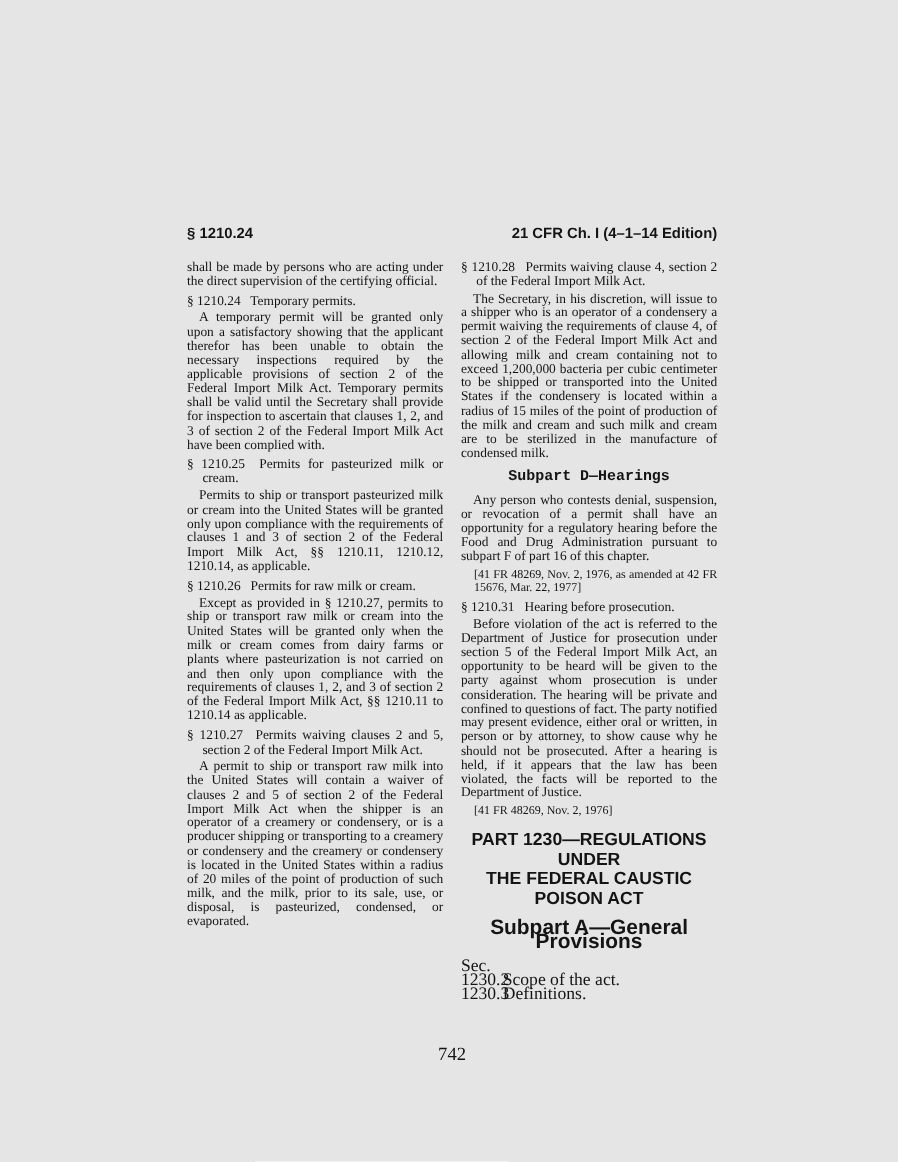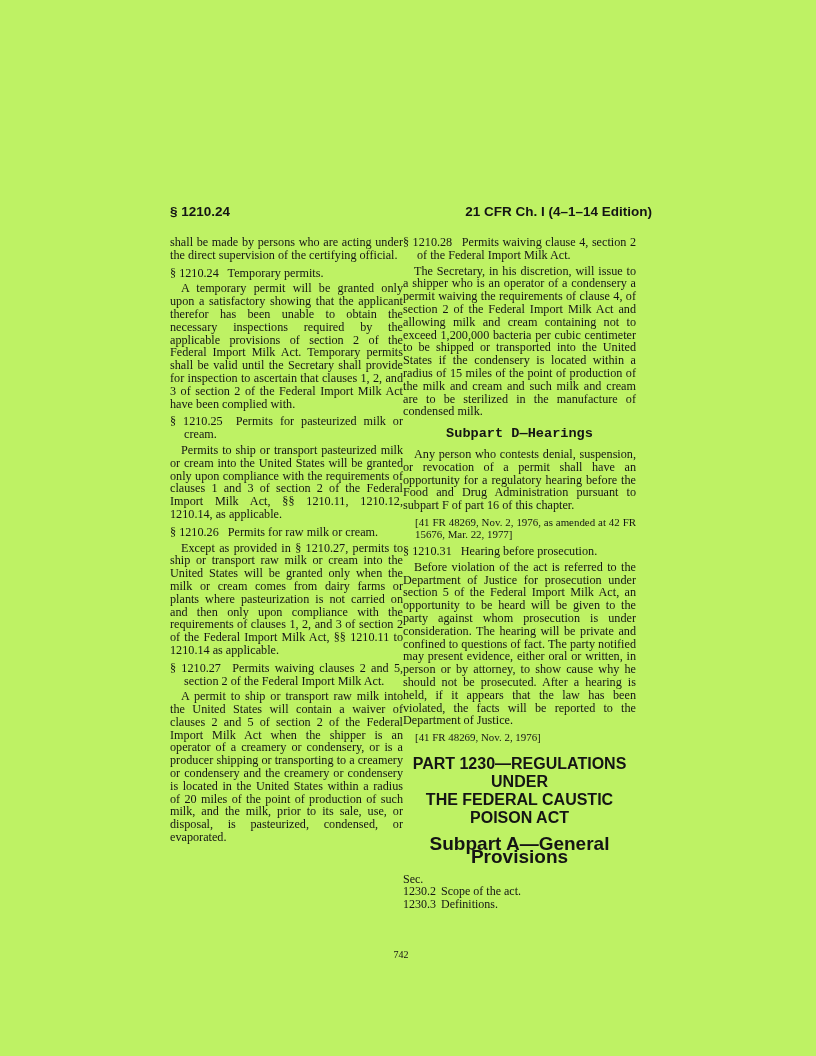--- a/index.html
+++ b/index.html
@@ -1,26 +1,26 @@
 <!DOCTYPE html>
 <html><head>
 <meta charset="utf-8">
 <style>
   html,body { margin:0; padding:0; background:#ffffff; }
   .page {
-    position:relative; width:816px; height:1056px; background:#bef264;
+    position:relative; width:816px; height:1056px; background:#e5e5e5;
     font-family:"Liberation Serif", serif; color:#141414;
     overflow:hidden;
   }
   .content { position:absolute; left:170px; top:204px; width:482px; }
   .running-header {
     display:flex; justify-content:space-between; align-items:baseline;
     font-family:"Liberation Sans", sans-serif; font-weight:700; font-size:13.5px;
   }
-  .columns { display:flex; gap:0; margin-top:17px; }
+  .columns { display:flex; gap:16px; margin-top:17px; }
   .col { width:233px; font-size:12.2px; line-height:12.8px; text-align:justify; }
   .col > :first-child { margin-top:0; }
   p { margin:0; }
   .body-para { text-indent:11px; }
   .no-indent { text-indent:0; }
   .sect-head {
     font-weight:400; padding-left:14px; text-indent:-14px; margin:5px 0 3px 0;
   }
   .sect-num { margin-right:6px; }
   .citation { font-size:10.9px; line-height:12px; margin:4px 0 5px 12px; }
@@ -29,27 +29,27 @@
     text-align:center; text-indent:0; margin:10px 0 7px 0;
   }
   .part-head {
     font-family:"Liberation Sans", sans-serif; font-weight:700; font-size:16px;
     line-height:18px; text-align:center; text-indent:0; margin:12px 0 0 0;
   }
   .subpart-sub {
     font-family:"Liberation Sans", sans-serif; font-weight:700; font-size:19px;
     text-align:center; text-indent:0; margin:11px 0 9px 0;
   }
-  .toc { font-size:12px; line-height:12.4px; text-align:left; }
+  .toc { font-size:16px; line-height:12.4px; text-align:left; }
   .toc-label { text-indent:0; }
   .toc-entry { padding-left:44px; text-indent:-44px; }
   .toc-num { display:inline-block; width:38px; text-indent:0; }
   .page-number {
-    position:absolute; left:160px; top:949px; width:482px;
-    text-align:center; font-size:10px;
+    position:absolute; left:170px; top:949px; width:482px;
+    text-align:center; font-size:17px;
   }
 </style>
 </head>
 <body>
 
 <div class="page">
   <div class="content">
 
     <div class="running-header">
       <span>§ 1210.24</span>

